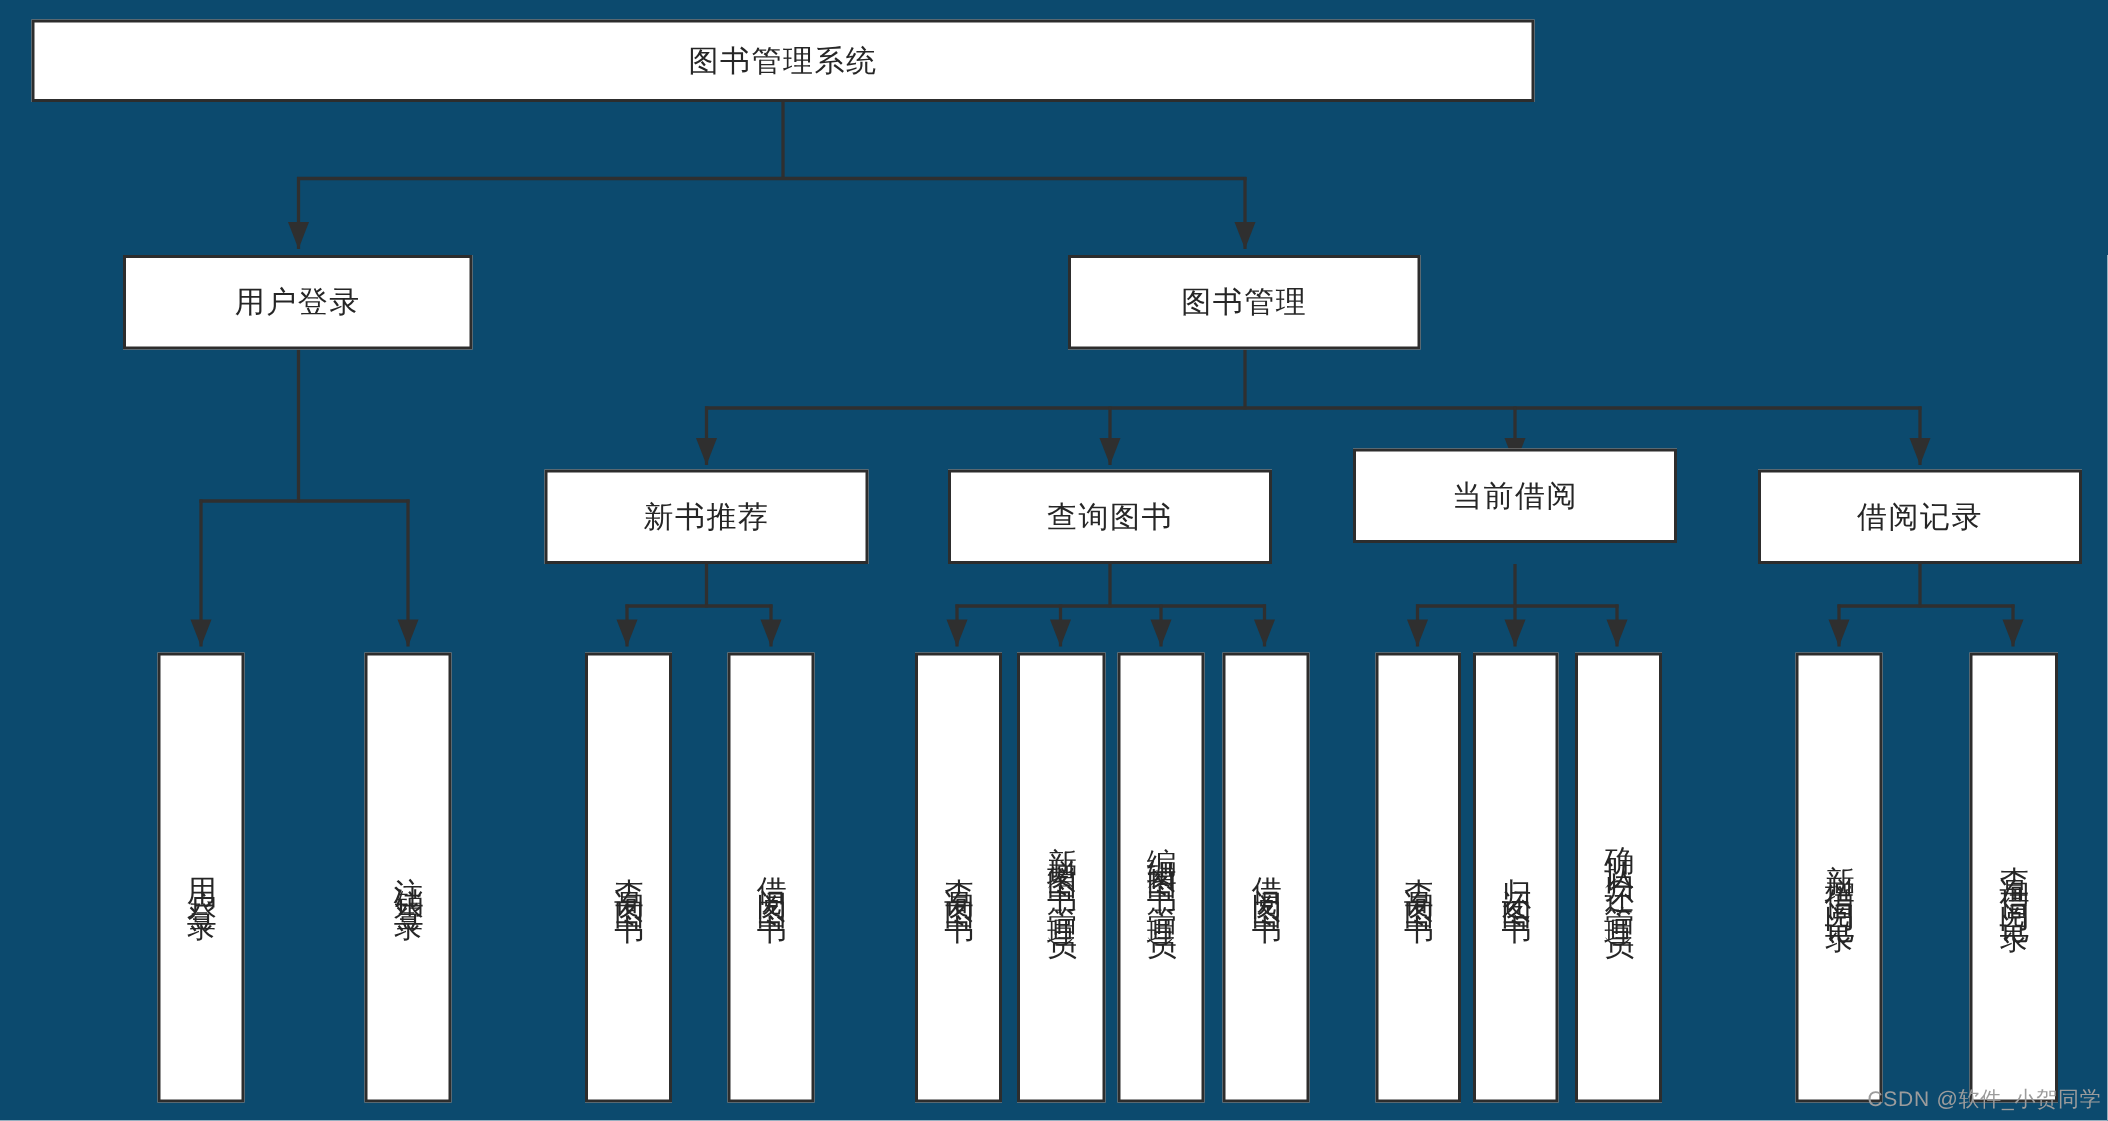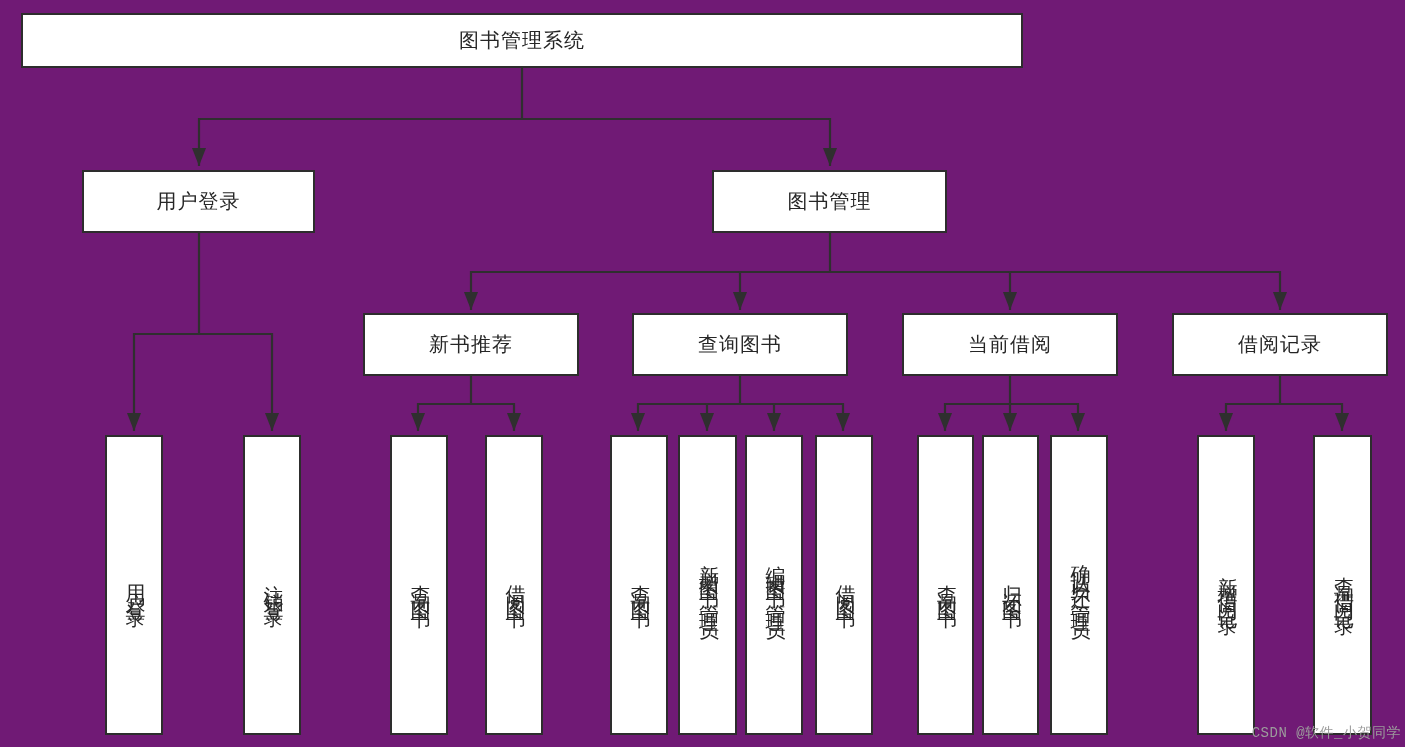--- a/index.html
+++ b/index.html
@@ -4,22 +4,22 @@
 <style>
   html, body {
     margin: 0;
     padding: 0;
     background: #ffffff;
   }
   .canvas {
     position: relative;
     width: 1405px;
     height: 747px;
-    background: #701a75;
-    font-family: Liberation Mono, monospace;
+    background: #0c4a6e;
+    font-family: Liberation Sans, sans-serif;
     overflow: hidden;
   }
   .connectors {
     position: absolute;
     left: 0;
     top: 0;
     z-index: 1;
   }
   .connectors line {
     stroke: #2f2f2f;
@@ -126,21 +126,21 @@
     </g>
   </svg>
 
   <div class="node h" style="left:21px; top:13px; width:1002px; height:55px;">图书管理系统</div>
 
   <div class="node h" style="left:82px; top:170px; width:233px; height:63px;">用户登录</div>
   <div class="node h" style="left:712px; top:170px; width:235px; height:63px;">图书管理</div>
 
   <div class="node h" style="left:363px; top:313px; width:216px; height:63px;">新书推荐</div>
   <div class="node h" style="left:632px; top:313px; width:216px; height:63px;">查询图书</div>
-  <div class="node h" style="left:902px; top:313px; width:216px; height:63px;">当前借阅</div>
+  <div class="node h" style="left:902px; top:299px; width:216px; height:63px;">当前借阅</div>
   <div class="node h" style="left:1172px; top:313px; width:216px; height:63px;">借阅记录</div>
 
   <div class="node v" style="left:105px; top:435px; width:58px; height:300px;">用户登录</div>
   <div class="node v" style="left:243px; top:435px; width:58px; height:300px;">注销登录</div>
 
   <div class="node v" style="left:390px; top:435px; width:58px; height:300px;">查询图书</div>
   <div class="node v" style="left:485px; top:435px; width:58px; height:300px;">借阅图书</div>
 
   <div class="node v" style="left:610px; top:435px; width:58px; height:300px;">查询图书</div>
   <div class="node v" style="left:678px; top:435px; width:59px; height:300px;">新增图书（管理员）</div>

